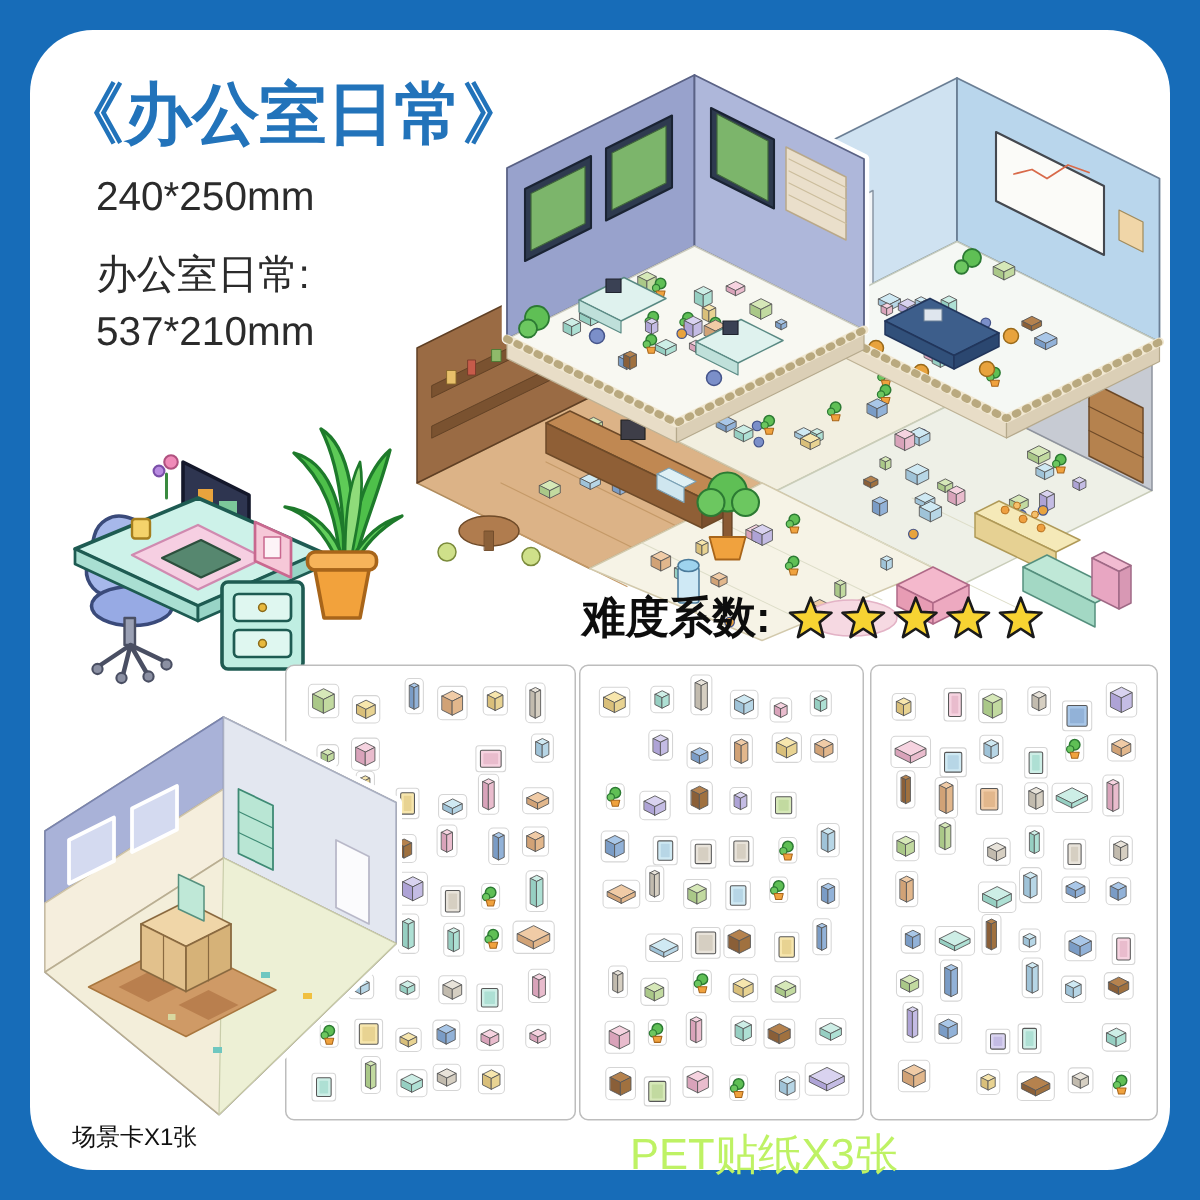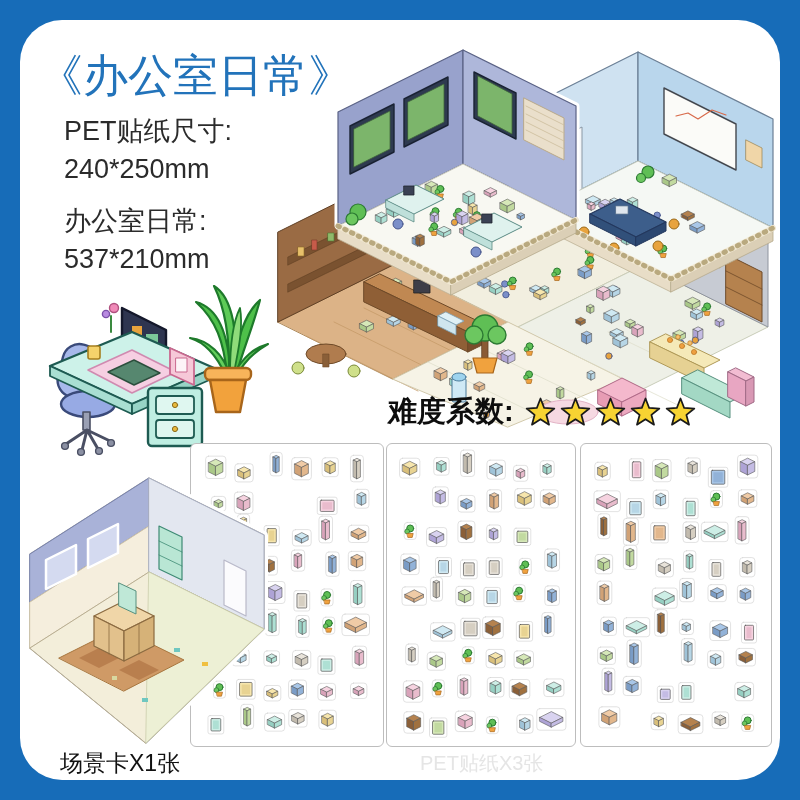--- a/index.html
+++ b/index.html
@@ -1,43 +1,42 @@
 <!DOCTYPE html>
 <html><head>
 <meta charset="utf-8">
 <style>
   html,body{margin:0;padding:0}
   body{width:800px;height:800px;position:relative;background:#176cb8;font-family:"Liberation Sans",sans-serif;overflow:hidden}
   .card{position:absolute;left:20px;top:20px;width:760px;height:760px;background:#ffffff;border-radius:42px}
-  .title{position:absolute;left:38px;top:46px;font-size:45px;font-weight:400;color:#2273ba;white-space:nowrap}
+  .title{position:absolute;left:38px;top:46px;font-size:45px;font-weight:700;color:#2273ba;white-space:nowrap}
   .specs{position:absolute;left:64px;top:112px;font-size:27px;color:#2b2b2b;line-height:38px}
   .specs .gap{height:14px}
   .scene{position:absolute;left:268px;top:22px;width:508px;height:420px}
   .deskill{position:absolute;left:36px;top:292px;width:182px;height:172px}
   .plantill{position:absolute;left:186px;top:280px;width:84px;height:150px}
   .diff{position:absolute;left:388px;top:392px;display:flex;align-items:center;gap:5px}
   .diff .lbl{font-size:29px;font-weight:800;color:#0d0d0d;margin-right:6px;white-space:nowrap}
   svg.sheet{position:absolute;top:443px;background:#ffffff;border:1px solid #bdbdbd;border-radius:6px}
   #sheet1{left:190px;width:192px;height:302px}
   #sheet2{left:386px;width:188px;height:302px}
   #sheet3{left:580px;width:190px;height:302px}
   .scenecard{position:absolute;left:24px;top:448px;width:264px;height:300px;z-index:5}
-  .lab1{position:absolute;left:60px;top:748px;font-size:23px;color:#111;z-index:6}
-  .lab2{position:absolute;left:420px;top:750px;font-size:20px;color:#e5e5e5;z-index:6}
+  .lab1{position:absolute;left:48px;top:748px;font-size:16px;color:#111;z-index:6}
+  .lab2{position:absolute;left:420px;top:750px;font-size:29px;color:#bef264;z-index:6}
   polygon,rect,ellipse,circle,path{stroke-linejoin:round;stroke-linecap:round}
 </style>
 </head>
 <body>
 
 <div class="card"></div>
 
 <div class="title">《办公室日常》</div>
 
 <div class="specs">
-  <div>PET贴纸尺寸:</div>
   <div>240*250mm</div>
   <div class="gap"></div>
   <div>办公室日常:</div>
   <div>537*210mm</div>
 </div>
 
 <svg class="scene" viewBox="0 0 508 420">
 
   <polygon points="10,300 125,243 240,300 125,357" fill="#dcb387" stroke="#b08c5e" stroke-width="1"></polygon>
   <path d="M38,314 L150,369 M66,300 L178,355 M96,286 L206,340" stroke="#c59a68" stroke-width="0.8" fill="none"></path>

